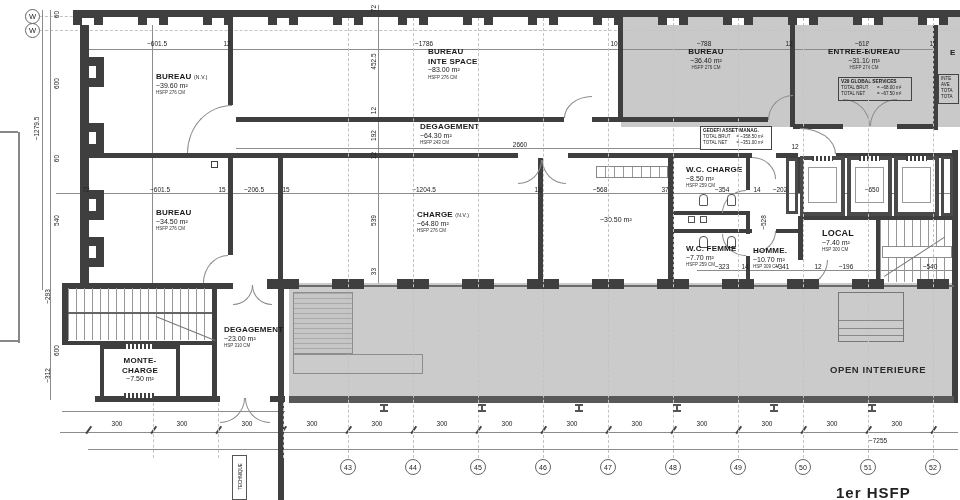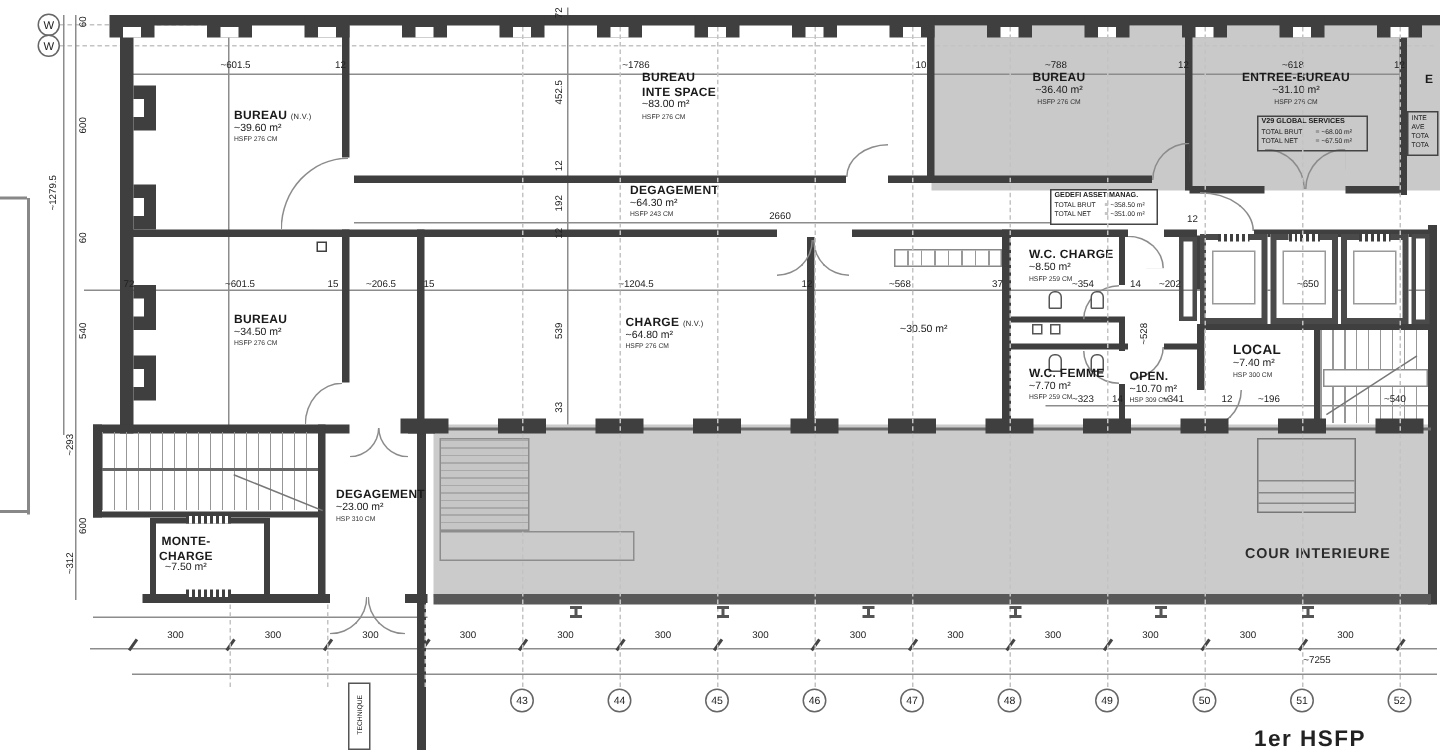--- a/index.html
+++ b/index.html
@@ -268,40 +268,40 @@
     <div class="rname">W.C. CHARGE</div>
     <div class="rarea">~8.50 m²</div>
     <div class="rceil">HSFP 259 CM</div>
   </div>
   <div class="room-label" style="left:686px;top:244px">
     <div class="rname">W.C. FEMME</div>
     <div class="rarea">~7.70 m²</div>
     <div class="rceil">HSFP 259 CM</div>
   </div>
   <div class="room-label" style="left:753px;top:246px">
-    <div class="rname">OPEN.</div>
+    <div class="rname">HOMME.</div>
     <div class="rarea">~10.70 m²</div>
     <div class="rceil">HSP 309 CM</div>
   </div>
   <div class="room-label big" style="left:822px;top:228px">
     <div class="rname">LOCAL</div>
     <div class="rarea">~7.40 m²</div>
     <div class="rceil">HSP 300 CM</div>
   </div>
-  <div class="room-label ctr" style="left:89px;top:356px;width:70px">
+  <div class="room-label ctr" style="left:105px;top:356px;width:70px">
     <div class="rname">MONTE-</div>
     <div class="rname">CHARGE</div>
     <div class="rarea">~7.50 m²</div>
   </div>
   <div class="room-label" style="left:224px;top:325px">
     <div class="rname">DEGAGEMENT</div>
     <div class="rarea">~23.00 m²</div>
     <div class="rceil">HSP 310 CM</div>
   </div>
-  <div class="cour-label" style="left:830px;top:364px">COUR INTERIEURE</div>
+  <div class="cour-label" style="left:830px;top:364px">OPEN INTERIEURE</div>
   <div class="tech-box" style="left:232px;top:455px;width:15px;height:45px">
     <span>TECHNIQUE</span>
   </div>
   <div class="floor-title" style="left:836px;top:484px">1er HSFP</div>
 
   <div class="dim" style="left:157px;top:40px">~601.5</div>
   <div class="dim" style="left:227px;top:40px">12</div>
   <div class="dim" style="left:424px;top:40px">~1786</div>
   <div class="dim" style="left:614px;top:40px">10</div>
   <div class="dim" style="left:704px;top:40px">~788</div>

